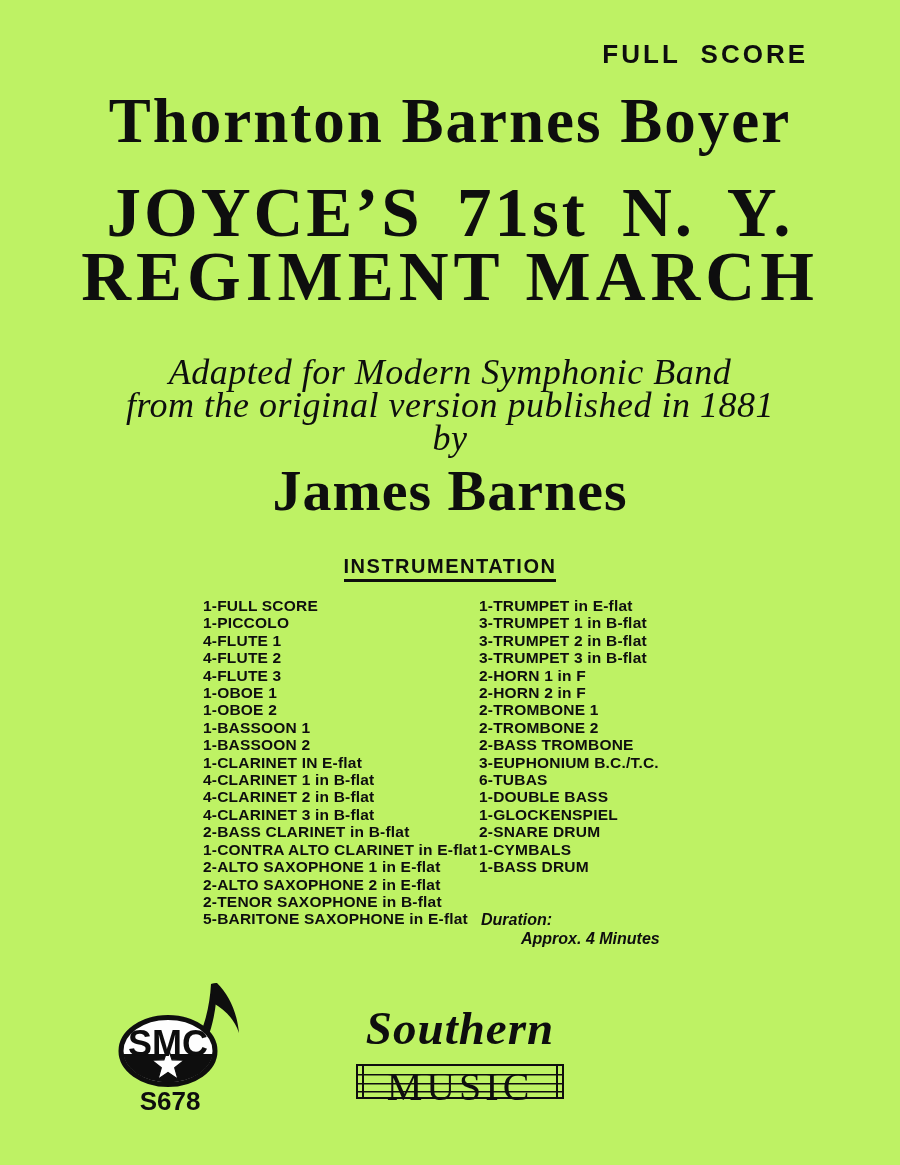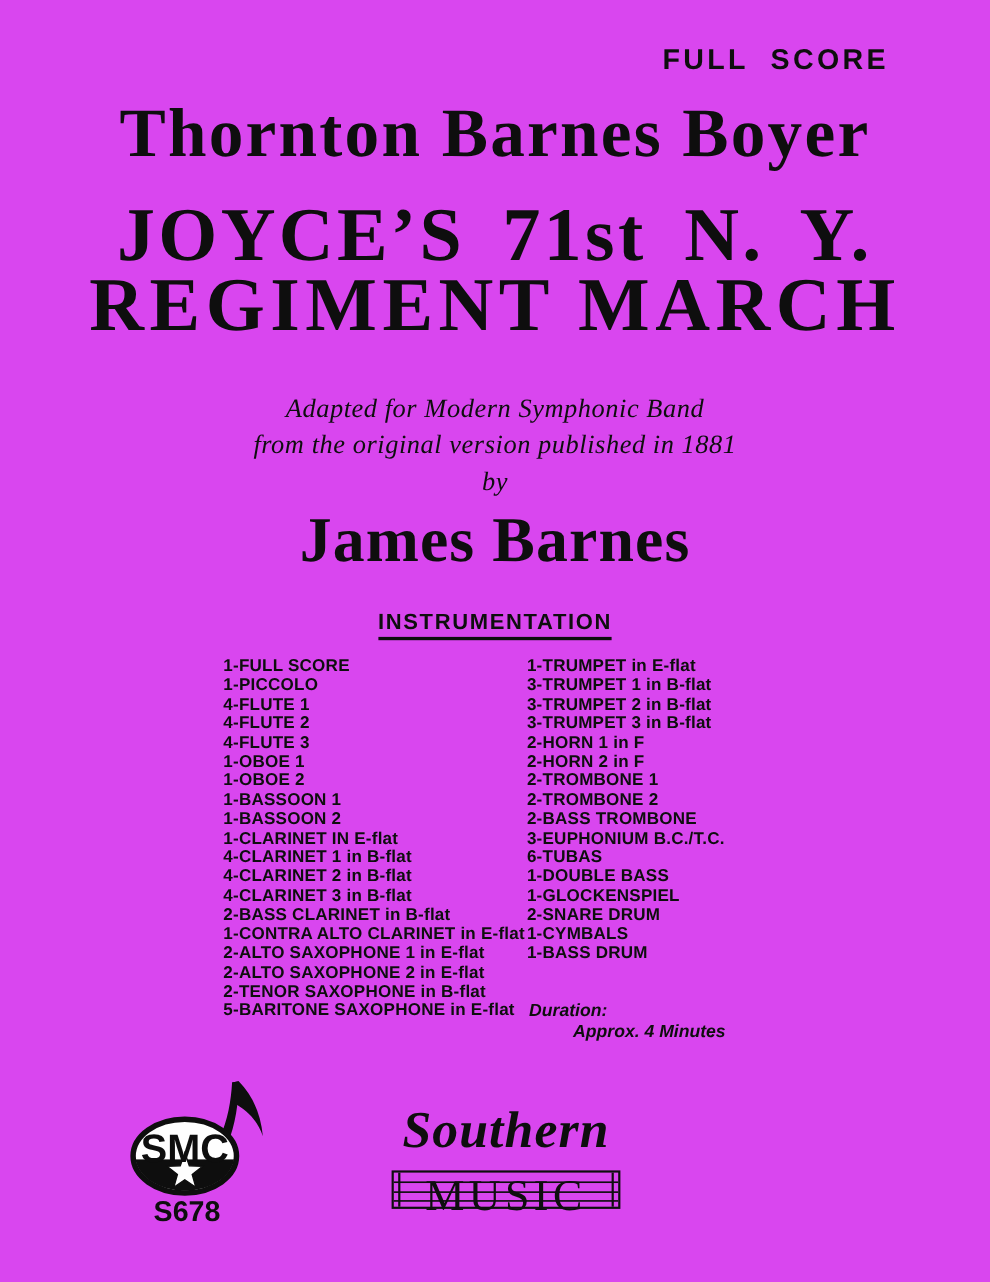--- a/index.html
+++ b/index.html
@@ -1,18 +1,18 @@
 <!DOCTYPE html>
 <html><head>
 <meta charset="utf-8">
 <style>
   html,body { margin:0; padding:0; background:#e8e8e8; }
   .page {
     position:relative; width:900px; height:1165px; margin:0 auto;
-    background:#d946ef; color:#0e0e0e; overflow:hidden;
+    background:#bef264; color:#0e0e0e; overflow:hidden;
     font-family:"Liberation Sans", sans-serif;
   }
   .serif { font-family:"Liberation Serif", serif; }
 
   .full-score {
     position:absolute; top:39px; right:92px;
     font-weight:700; font-size:26px; letter-spacing:3px; word-spacing:10px;
   }
   .composer {
     position:absolute; top:90px; left:0; width:100%; text-align:center;
@@ -20,21 +20,21 @@
   }
   .main-title {
     position:absolute; left:0; width:100%; text-align:center;
     font-weight:700; font-size:69px; line-height:1; letter-spacing:3px;
   }
   .main-title.line1 { top:179px; word-spacing:14px; }
   .main-title.line2 { top:243px; letter-spacing:5px; }
 
   .subtitle {
     position:absolute; top:356px; left:0; width:100%; text-align:center;
-    font-style:italic; font-size:24px; line-height:33px; letter-spacing:0.5px;
+    font-style:italic; font-size:36px; line-height:33px; letter-spacing:0.5px;
   }
   .arranger {
     position:absolute; top:462px; left:0; width:100%; text-align:center;
     font-weight:700; font-size:58px; letter-spacing:1px; line-height:1;
   }
 
   .instr-heading {
     position:absolute; top:555px; left:0; width:100%; text-align:center;
   }
   .instr-heading span {

